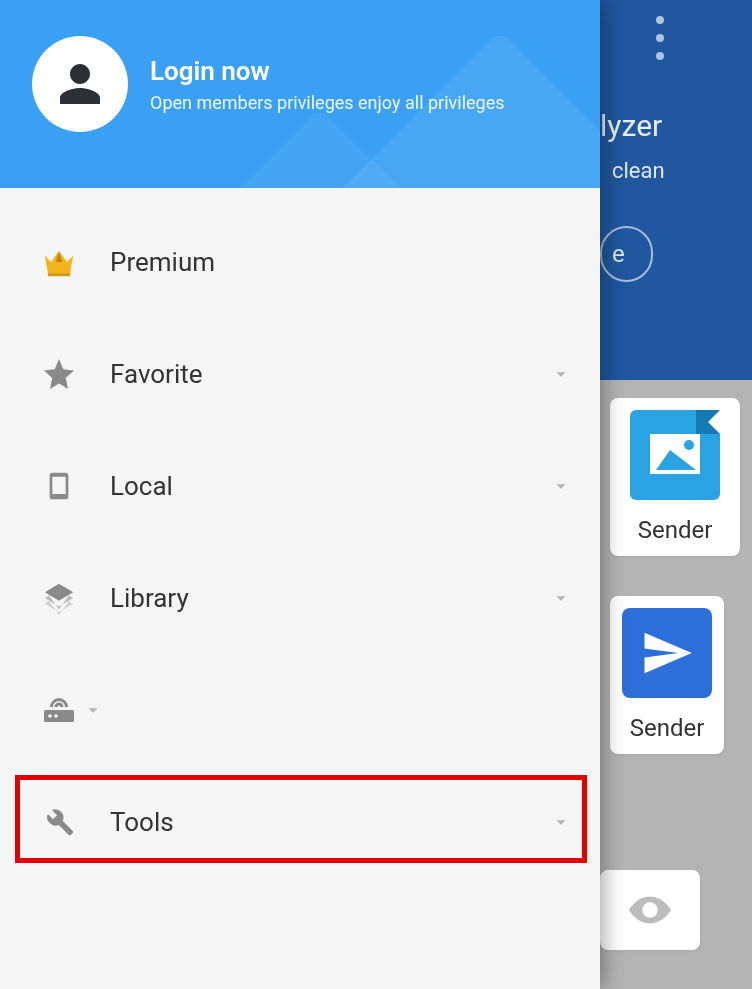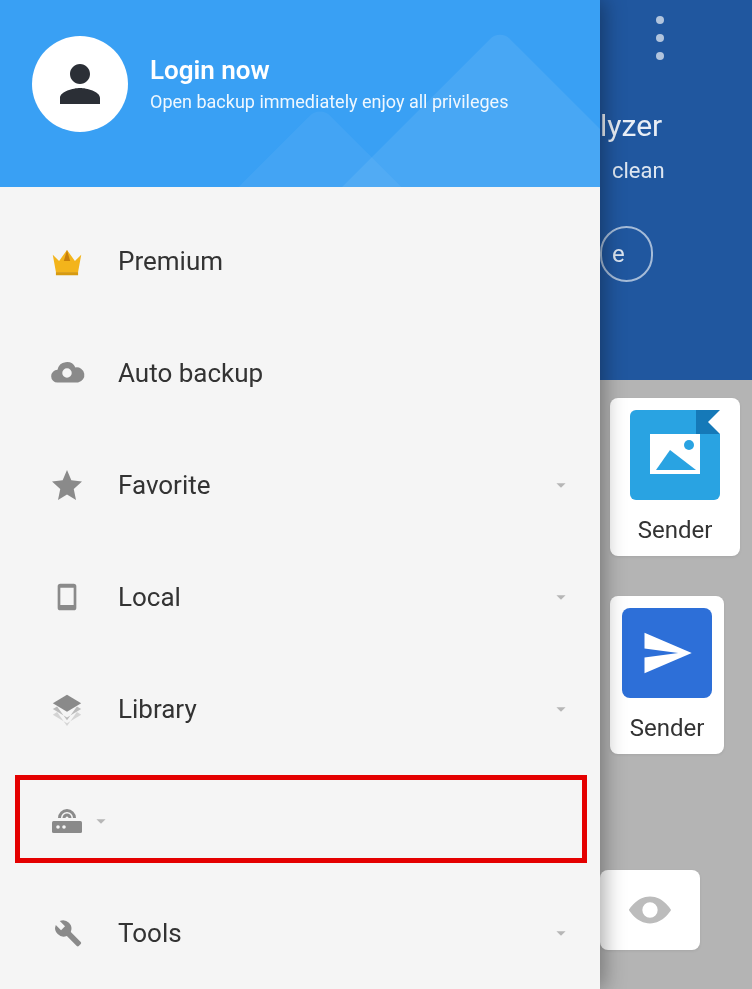--- a/index.html
+++ b/index.html
@@ -163,21 +163,20 @@
   .login-title {
     color: #fff; font-size: 26px; font-weight: 600; margin-bottom: 6px;
   }
   .login-sub {
     color: rgba(255,255,255,0.92); font-size: 18px;
   }
 
   .menu {
     flex: 1;
     padding-top: 18px;
-    padding-left: 8px;
   }
   .menu-item {
     display: flex;
     align-items: center;
     padding: 0 28px 0 36px;
     height: 112px;
     position: relative;
   }
   .menu-icon {
     width: 46px;
@@ -244,46 +243,37 @@
 <div class="drawer">
 
   <div class="drawer-header">
     <div class="avatar">
       <svg width="48" height="48" viewBox="0 0 24 24">
           <path fill="#2b2f36" d="M12 12c2.76 0 5-2.24 5-5s-2.24-5-5-5-5 2.24-5 5 2.24 5 5 5zm0 2c-3.33 0-10 1.67-10 5v3h20v-3c0-3.33-6.67-5-10-5z"></path>
         </svg>
     </div>
     <div class="login-text">
       <div class="login-title">Login now</div>
-      <div class="login-sub">Open backup immediately enjoy all privileges</div>
+      <div class="login-sub">Open members privileges enjoy all privileges</div>
     </div>
   </div>
 
   <div class="menu">
 
     <div class="menu-item">
       <span class="menu-icon">
         <svg width="38" height="38" viewBox="0 0 24 24">
           <path fill="#f3b41b" d="M3 8l4 4 5-7 5 7 4-4-2 11H5L3 8z"></path>
           <rect x="5" y="19" width="14" height="2" fill="#d79a0f"></rect>
           <polygon fill="#c87f0a" points="12,5 10,12 14,12"></polygon>
         </svg>
       </span>
       <span class="menu-label">Premium</span>
     </div>
 
-    <div class="menu-item">
-      <span class="menu-icon">
-        <svg width="38" height="38" viewBox="0 0 24 24">
-          <path class="icon-gray" d="M19 18H6a4 4 0 010-8 6 6 0 0111.3-1.5A4.5 4.5 0 0119 18z"></path>
-          <path fill="#f5f5f5" d="M12 9a3 3 0 100 6 3 3 0 000-6zm-1 2h2l-1-1.5L11 11zm0 2l1 1.5 1-1.5h-2z"></path>
-        </svg>
-      </span>
-      <span class="menu-label">Auto backup</span>
-    </div>
 
     <div class="menu-item">
       <span class="menu-icon">
         <svg width="36" height="36" viewBox="0 0 24 24">
             <path class="icon-gray" d="M12 2l2.9 6.9L22 9.7l-5.5 4.9L18 22l-6-3.6L6 22l1.5-7.4L2 9.7l7.1-.8L12 2z"></path>
           </svg>
       </span>
       <span class="menu-label">Favorite</span>
       <span class="chevron">
         <svg width="22" height="22" viewBox="0 0 24 24">

